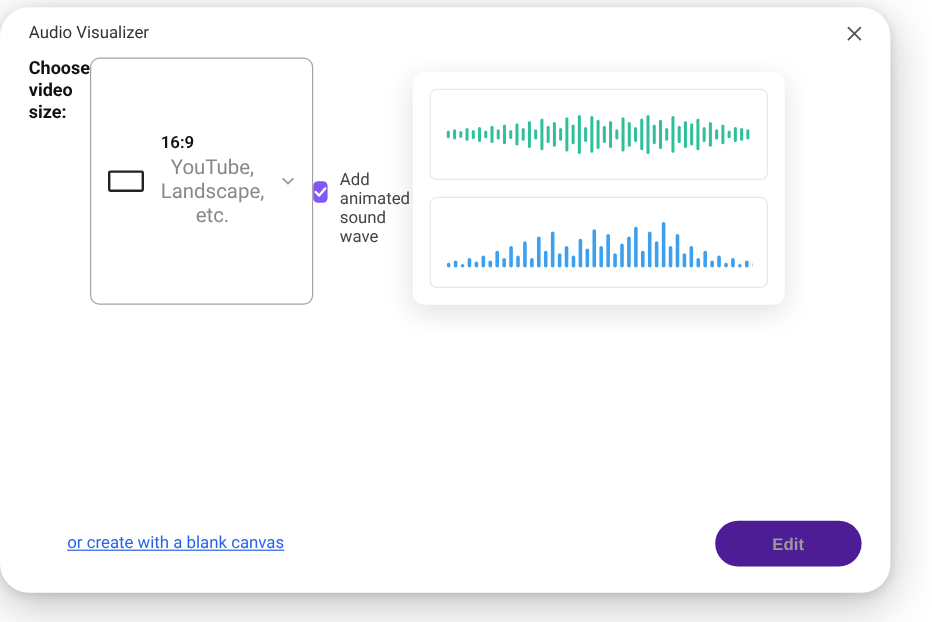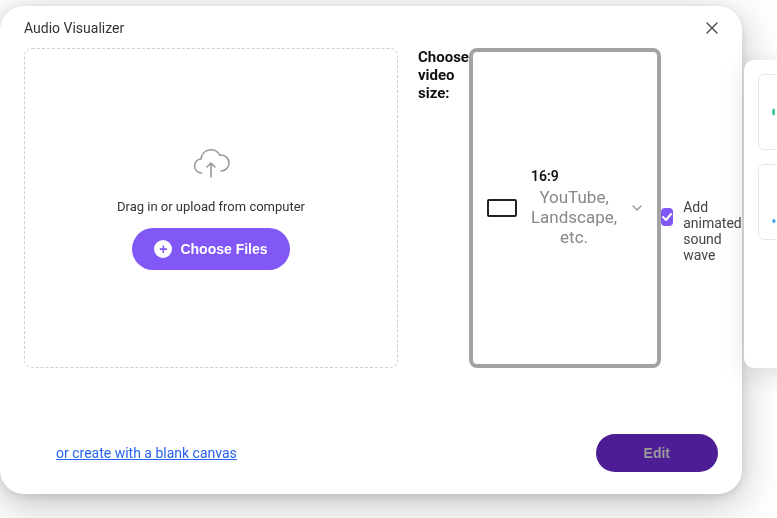--- a/index.html
+++ b/index.html
@@ -93,21 +93,21 @@
     display: flex;
     flex-direction: row;
   }
   .section-label {
     font-size: 15px;
     font-weight: 700;
     color: #111;
     margin-bottom: 10px;
   }
   .size-select {
-    border: 4px solid #a3a3a3;
+    border: 1px solid #a3a3a3;
     border-radius: 8px;
     padding: 12px 14px;
     display: flex;
     align-items: center;
     gap: 14px;
     cursor: pointer;
     position: relative;
   }
   .ratio-icon {
     width: 30px; height: 18px;
@@ -198,35 +198,20 @@
   <div class="header">
     <div class="title">Audio Visualizer</div>
     <div class="close">
       <svg width="14" height="14" viewBox="0 0 14 14">
           <path d="M2 2 L12 12 M12 2 L2 12" stroke="#555" stroke-width="1.5" stroke-linecap="round"></path>
         </svg>
     </div>
   </div>
 
   <div class="content">
-    <div class="left">
-      <div class="dropzone">
-        <span class="cloud-icon">
-          <svg width="40" height="34" viewBox="0 0 40 34" fill="none">
-            <path d="M30 24a8 8 0 0 0 0-16 8 8 0 0 0-1.2.1A10 10 0 0 0 10 12a7 7 0 0 0 .5 13.98" stroke="#999" stroke-width="1.6" fill="none" stroke-linecap="round"></path>
-            <path d="M20 30 V16 M16 20 l4-4 4 4" stroke="#999" stroke-width="1.6" fill="none" stroke-linecap="round" stroke-linejoin="round"></path>
-          </svg>
-        </span>
-        <div class="dz-text">Drag in or upload from computer</div>
-        <button class="choose-btn">
-          <span class="plus-circle">+</span>
-          <span>Choose Files</span>
-        </button>
-      </div>
-    </div>
 
     <div class="right">
       <div class="section-label">Choose video size:</div>
       <div class="size-select">
         <div class="ratio-icon"></div>
         <div class="ratio-info">
           <div class="ratio-title">16:9</div>
           <div class="ratio-sub">YouTube, Landscape, etc.</div>
         </div>
         <span class="chevron">

